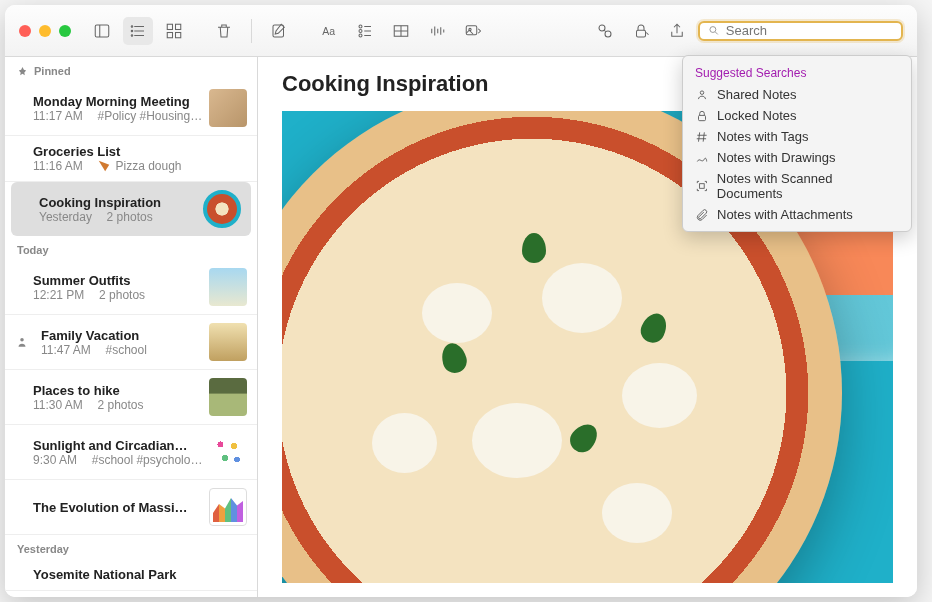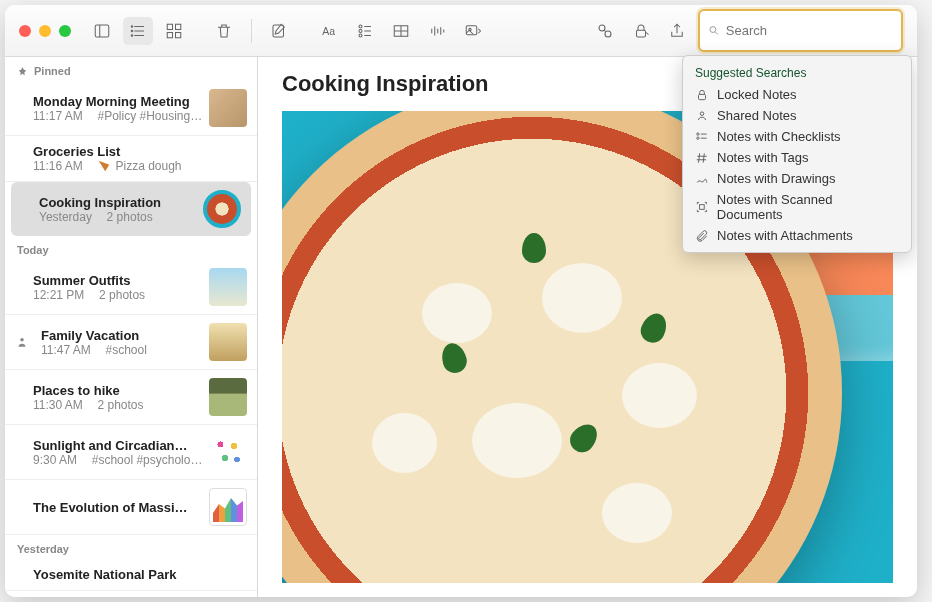--- a/index.html
+++ b/index.html
@@ -44,21 +44,21 @@
 .tb-btn.active { background: #e8e8e8; }
 .tb-btn svg { width: 18px; height: 18px; stroke: #666; fill: none; stroke-width: 1.4; }
 .tb-sep { width: 1px; height: 24px; background: #d9d9d9; margin: 0 6px; }
 .tb-spacer { flex: 0 0 auto; width: 8px; }
 .searchbox {
   margin-left: auto;
   display: flex; align-items: center;
   background: #fff;
   border: 2px solid #e3b54f;
   border-radius: 6px;
-  height: 43px; padding: 0 8px;
+  height: 20px; padding: 0 8px;
   width: 205px;
   box-shadow: 0 0 0 2px rgba(227,181,79,0.25);
 }
 .searchbox svg { width: 13px; height: 13px; margin-right: 6px; stroke:#888; fill:none; stroke-width:1.7;}
 .searchbox input { border: none; outline: none; font-size: 13px; width: 100%; color:#333; background:transparent;}
 .body { flex: 1; display: flex; min-height: 0; }
 .sidebar {
   width: 253px;
   border-right: 1px solid #d9d9d9;
   background: #fff;
@@ -139,21 +139,21 @@
   top: 50px; right: 5px;
   width: 230px;
   background: #f4f4f4;
   border: 1px solid #ccc;
   border-radius: 6px;
   box-shadow: 0 6px 20px rgba(0,0,0,0.2);
   padding: 6px 0;
   font-size: 13px;
   z-index: 100;
 }
-.suggest-head { padding: 4px 12px; font-size: 12px; color: #14532d; }
+.suggest-head { padding: 4px 12px; font-size: 12px; color: #a21caf; }
 .suggest-item {
   display: flex; align-items: center; gap: 8px;
   padding: 3px 12px; color: #333;
 }
 .suggest-item svg { width: 14px; height: 14px; stroke: #555; fill: none; stroke-width: 1.5; }
 </style>
 </head>
 <body>
 
 <div class="window">
@@ -391,40 +391,31 @@
         </div>
       </div>
     </div>
 
   </div>
 
   <div class="suggest">
     <div class="suggest-head">Suggested Searches</div>
     <div class="suggest-item">
       <svg viewBox="0 0 24 24">
+          <circle cx="12" cy="8" r="3"></circle>
+          <path d="M6 19c0-3 3-5 6-5s6 2 6 5"></path>
+        </svg>
+      <span>Shared Notes</span>
+    </div>
+    <div class="suggest-item">
+      <svg viewBox="0 0 24 24">
           <rect x="6" y="11" width="12" height="9" rx="2"></rect>
           <path d="M8 11V8a4 4 0 018 0v3"></path>
         </svg>
       <span>Locked Notes</span>
-    </div>
-    <div class="suggest-item">
-      <svg viewBox="0 0 24 24">
-          <circle cx="12" cy="8" r="3"></circle>
-          <path d="M6 19c0-3 3-5 6-5s6 2 6 5"></path>
-        </svg>
-      <span>Shared Notes</span>
-    </div>
-    <div class="suggest-item">
-      <svg viewBox="0 0 24 24">
-          <circle cx="5" cy="7" r="2"></circle>
-          <line x1="10" y1="7" x2="20" y2="7"></line>
-          <circle cx="5" cy="14" r="2"></circle>
-          <line x1="10" y1="14" x2="20" y2="14"></line>
-        </svg>
-      <span>Notes with Checklists</span>
     </div>
     <div class="suggest-item">
       <svg viewBox="0 0 24 24">
           <line x1="8" y1="4" x2="6" y2="20"></line>
           <line x1="16" y1="4" x2="14" y2="20"></line>
           <line x1="4" y1="9" x2="20" y2="9"></line>
           <line x1="3" y1="15" x2="19" y2="15"></line>
         </svg>
       <span>Notes with Tags</span>
     </div>

